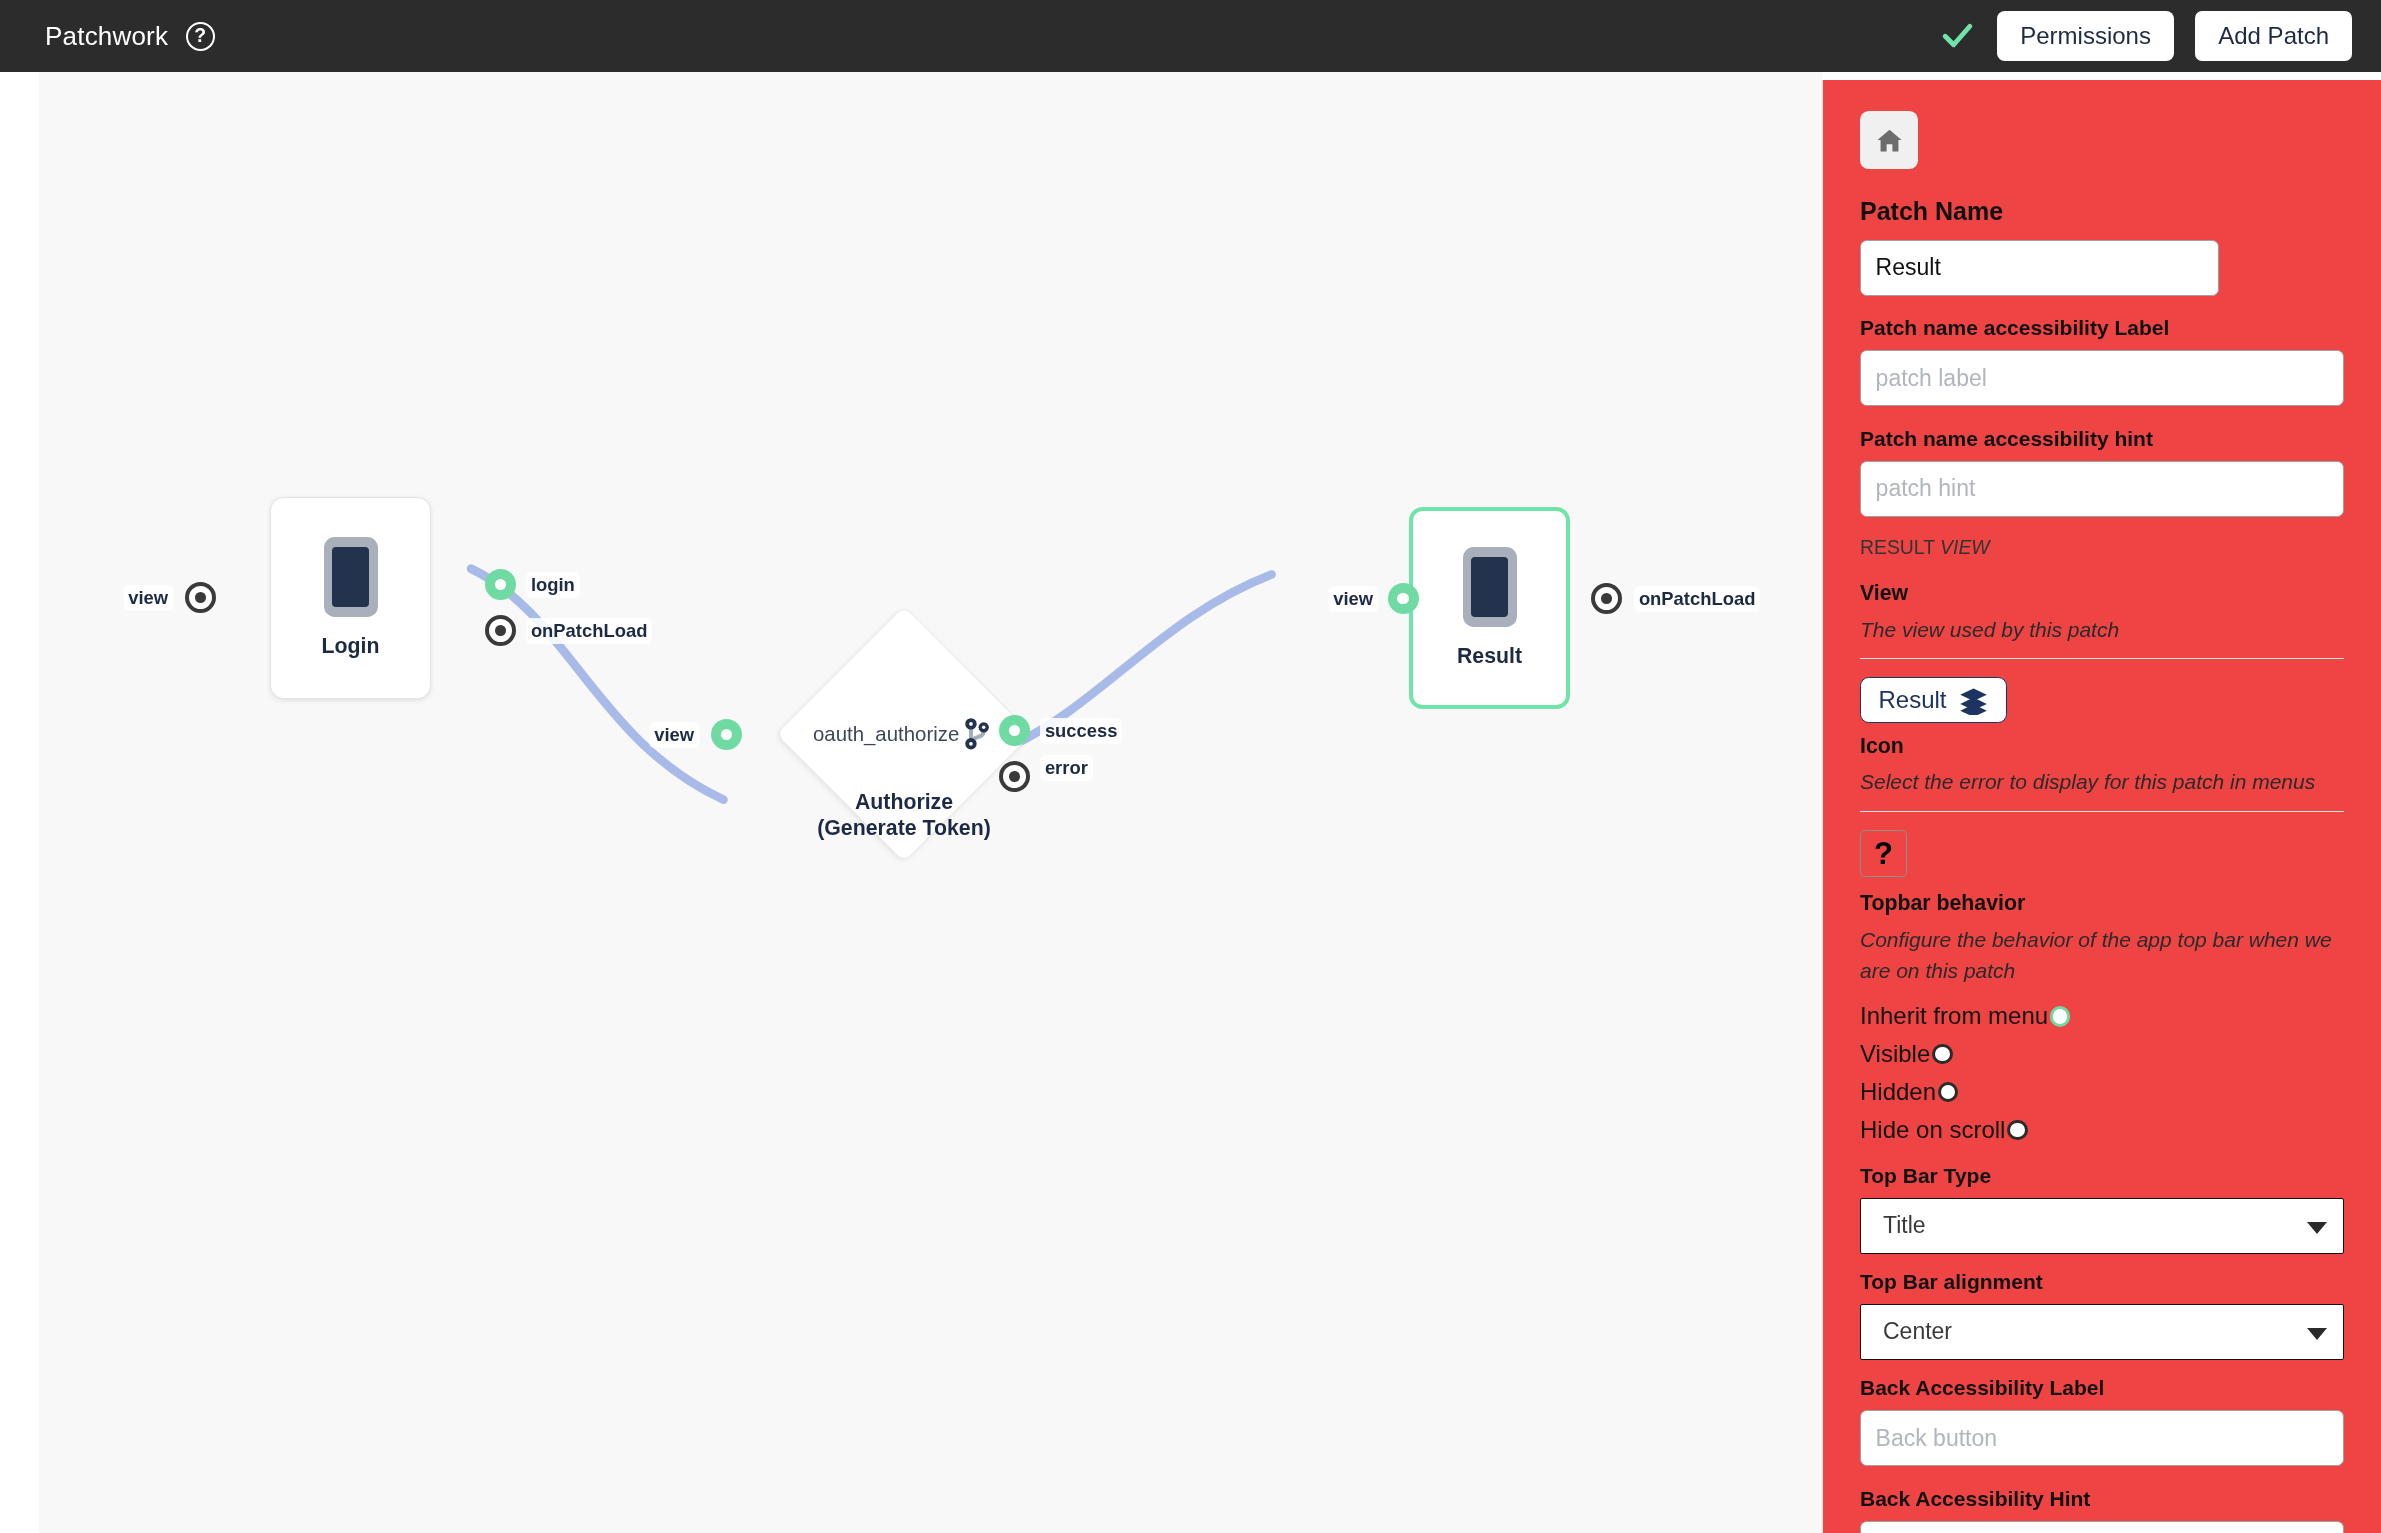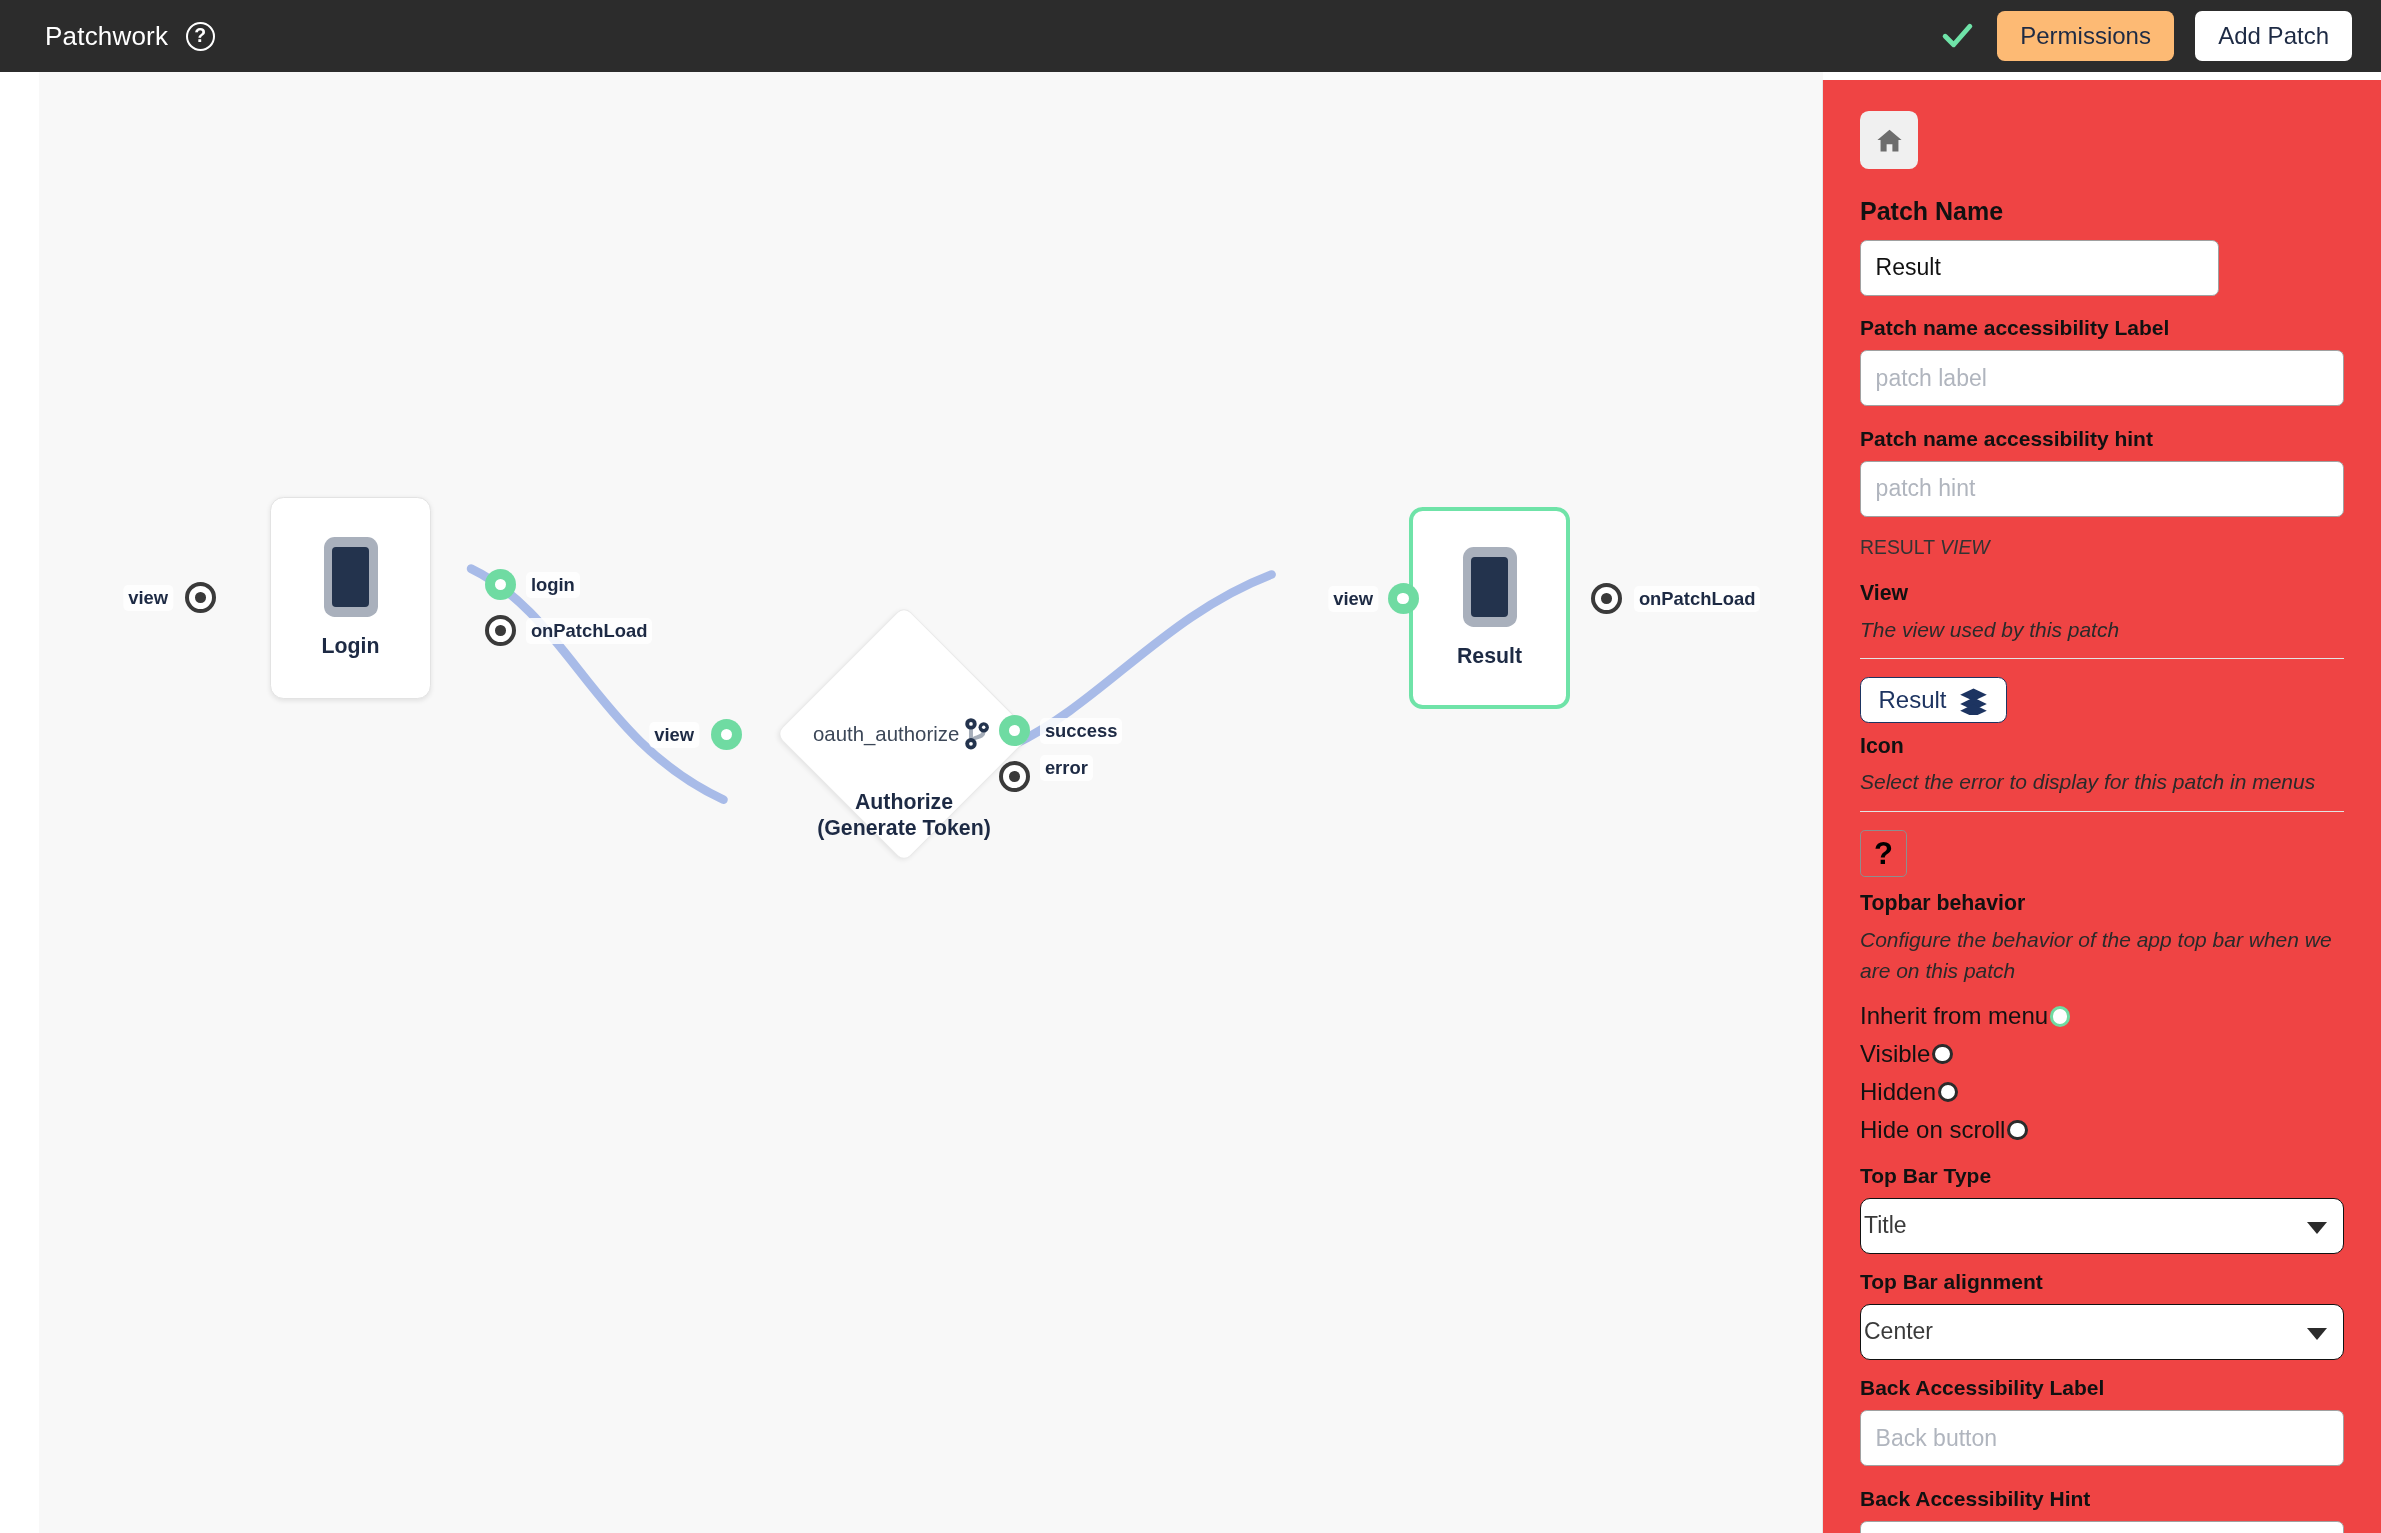--- a/index.html
+++ b/index.html
@@ -30,21 +30,21 @@
     margin-left: auto; margin-right: 29px;
     display: flex; align-items: center; gap: 21.3px;
   }
   .check-icon { width: 37px; height: 37px; display: block; }
   .btn {
     border: none; border-radius: 7.8px; cursor: pointer;
     font-family: "Liberation Sans", sans-serif;
     font-size: 24px; color: #1d2a44;
     padding: 11.6px 23px; line-height: 1.1;
   }
-  .btn-permissions { background: #fdba74; }
+  .btn-permissions { background: #ffffff; }
   .btn-addpatch { background: #ffffff; border-radius: 7px; }
 
   
   .canvas {
     position: absolute; left: 39px; top: 72px;
     width: 1784px; height: 1461px;
     background: #f8f8f8; overflow: hidden;
   }
   .edges { position: absolute; left: 0; top: 0; width: 1784px; height: 1461px; }
 
@@ -140,22 +140,22 @@
     border: 1px solid #a0a0a0; border-radius: 6.8px;
     padding: 0 14.6px; font-size: 23px; color: #111111;
     font-family: "Liberation Sans", sans-serif; background: #ffffff;
     margin-bottom: 19.4px;
   }
   .txt::placeholder { color: #b0b5be; }
   .txt.narrow { width: 359px; }
 
   .sel {
     position: relative; width: 100%; height: 56px;
-    border: 1.9px solid #111111; border-radius: 10px;
-    display: flex; align-items: center; padding: 0 3px;
+    border: 1.9px solid #111111; border-radius: 2px;
+    display: flex; align-items: center; padding: 0 22px;
     font-size: 23px; color: #3a3a3a; cursor: pointer;
     margin-bottom: 15.5px; background: #ffffff;
   }
   .sel .caret {
     position: absolute; right: 16.5px; top: 50%;
     width: 0; height: 0; margin-top: -3.9px;
     border-left: 10.7px solid transparent; border-right: 10.7px solid transparent;
     border-top: 12.6px solid #2b2b2b;
   }
 

